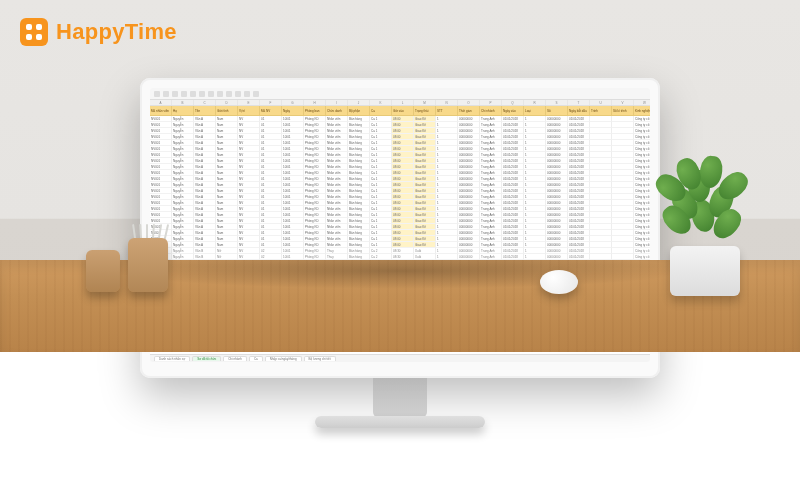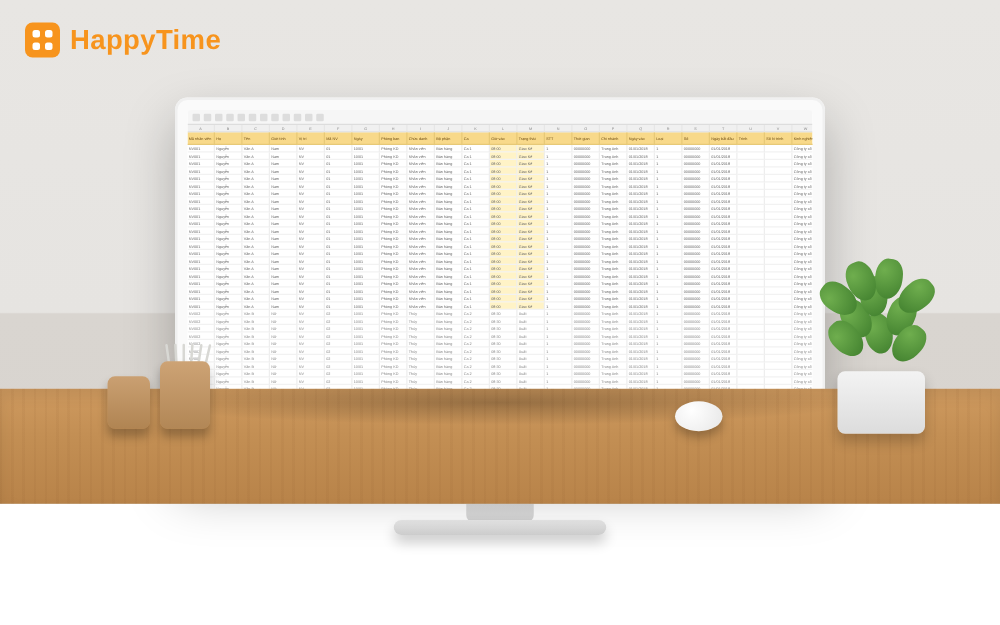--- a/index.html
+++ b/index.html
@@ -1,17 +1,17 @@
 <!DOCTYPE html>
 <html><head>
 <meta charset="utf-8">
 <style>
   *{box-sizing:border-box;margin:0;padding:0}
   html,body{width:800px;height:500px;overflow:hidden;font-family:Arial,Helvetica,sans-serif}
-  .scene{position:relative;width:800px;height:403px;background:linear-gradient(#e8e6e3 0%,#e6e4e1 62%,#d9d5d0 62.3%,#d8d4cf 100%)}
+  .scene{position:relative;width:800px;height:352px;background:linear-gradient(#e8e6e3 0%,#e6e4e1 62%,#d9d5d0 62.3%,#d8d4cf 100%)}
   
   .brand{position:absolute;top:18px;left:20px;display:flex;align-items:center;gap:8px}
   .brand-icon{width:28px;height:28px;background:#f7941d;border-radius:6px;position:relative}
   .brand-icon::before,.brand-icon::after{content:"";position:absolute;background:#fff;border-radius:2px}
   .brand-icon::before{width:6px;height:6px;top:6px;left:6px;box-shadow:10px 0 0 #fff,0 10px 0 #fff,10px 10px 0 #fff}
   .brand-text{color:#f7941d;font-weight:700;font-size:22px;letter-spacing:.3px}
   
   .desk{position:absolute;bottom:0;left:0;right:0;height:92px;background:linear-gradient(#cf9a5f 0%,#c38f54 40%,#b88349 100%);box-shadow:inset 0 6px 12px rgba(0,0,0,.08)}
   .desk::before{content:"";position:absolute;inset:0;background:repeating-linear-gradient(90deg,rgba(120,70,30,.06) 0 2px,transparent 2px 9px)}
   .desk-shadow{position:absolute;bottom:0;left:0;right:0;height:92px;background:radial-gradient(ellipse 55% 30% at 50% 12%,rgba(0,0,0,.25),transparent 65%)}

